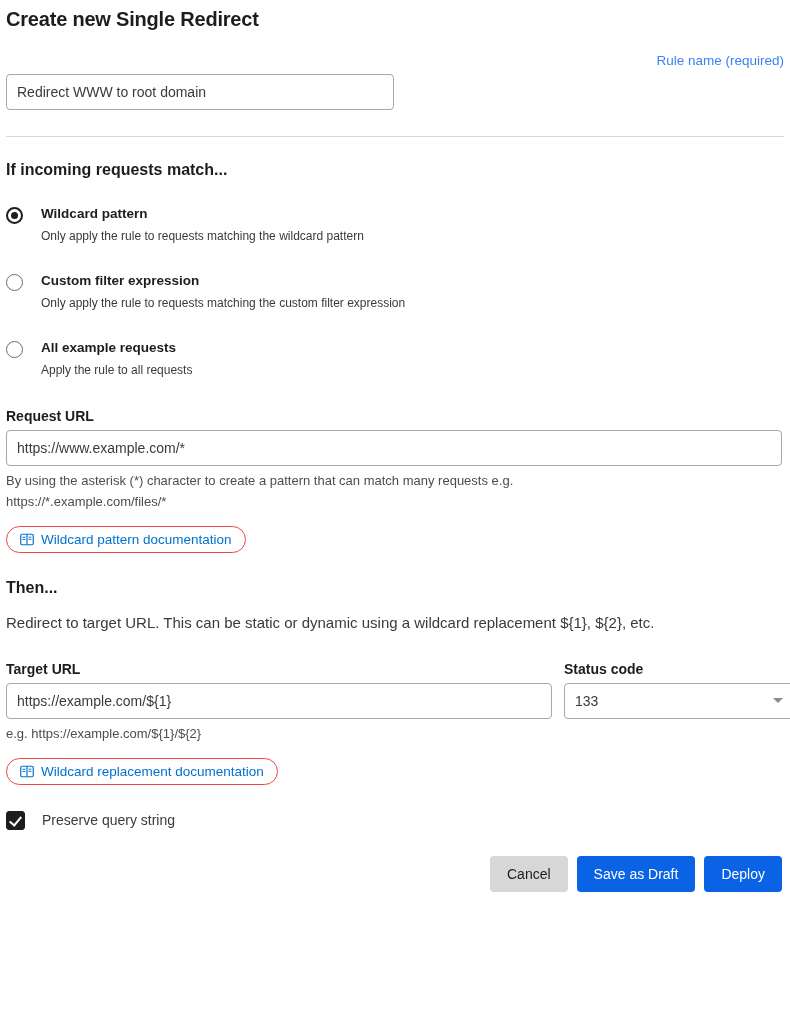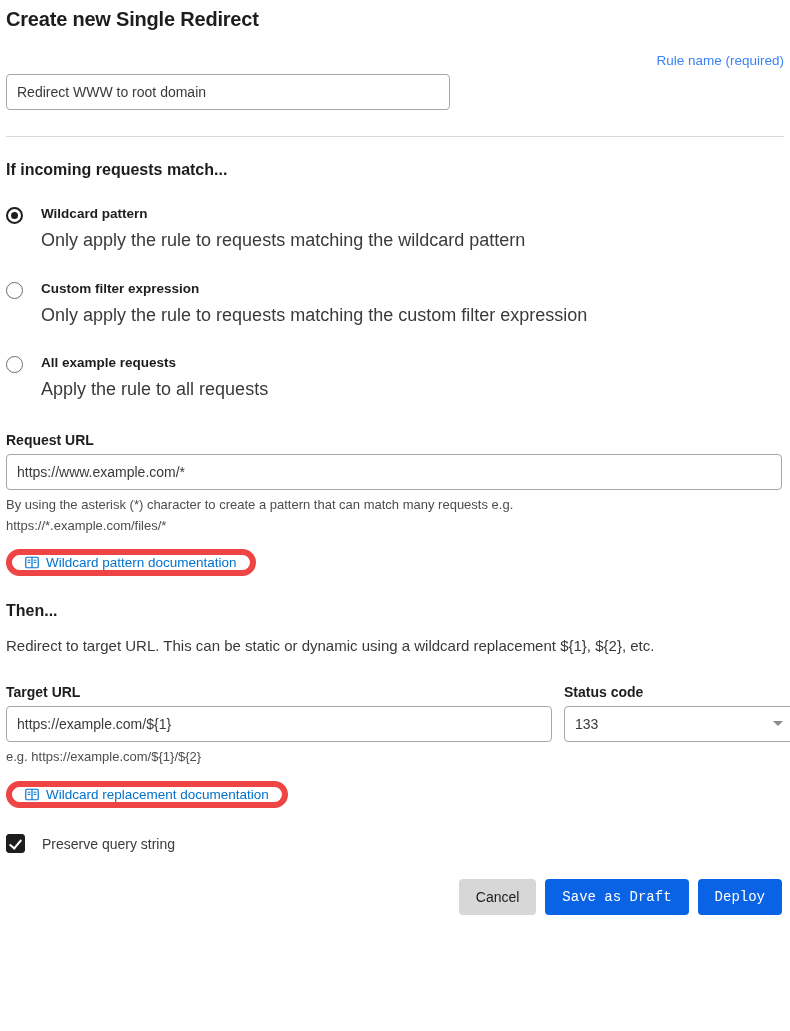--- a/index.html
+++ b/index.html
@@ -28,21 +28,21 @@
     margin: 8px 0 0 0;
     letter-spacing: -0.2px;
   }
   .field-label {
     font-size: 13.5px;
     color: #3b82f6;
     margin: 22px 0 6px 0;
     text-align: right;
   }
   .text-input {
-    width: 444px;
+    width: 388px;
     height: 36px;
     border: 1px solid #a8a8a8;
     border-radius: 4px;
     padding: 0 10px;
     font-family: "Liberation Sans", sans-serif;
     font-size: 14px;
     color: #3a3a3a;
     background: #fff;
     display: block;
   }
@@ -93,21 +93,21 @@
     background: #1d1d1d;
   }
   .radio-body { margin-left: 18px; }
   .radio-title {
     font-size: 13.5px;
     font-weight: bold;
     color: #1d1d1d;
     line-height: 1.2;
   }
   .radio-desc {
-    font-size: 18px;
+    font-size: 12px;
     color: #3a3a3a;
     margin-top: 7px;
     line-height: 1.3;
   }
   .strong-label {
     font-size: 14px;
     font-weight: bold;
     color: #1d1d1d;
     margin: 30px 0 6px 0;
   }
@@ -120,21 +120,21 @@
     font-family: "Liberation Sans", sans-serif;
     font-size: 14px;
     color: #3a3a3a;
     background: #fff;
     display: block;
   }
   .doc-pill {
     display: inline-flex;
     align-items: center;
     gap: 7px;
-    border: 6px solid #ef4444;
+    border: 1px solid #ef4444;
     color: #0072ce;
     background: #fff;
     border-radius: 16px;
     height: 27px;
     padding: 0 13px;
     font-size: 13.5px;
     margin-top: 14px;
     cursor: pointer;
     text-decoration: none;
   }
@@ -241,21 +241,20 @@
     cursor: pointer;
     padding: 0 17px;
   }
   .btn-cancel {
     background: #d7d7d7;
     color: #1d1d1d;
   }
   .btn-primary {
     background: #0a62e5;
     color: #fff;
-    font-family: Liberation Mono, monospace;
   }
 </style>
 </head>
 <body>
 
 <div class="page">
 
   <h1 class="page-title">Create new Single Redirect</h1>
 
   <div class="field-label">Rule name (required)</div>

